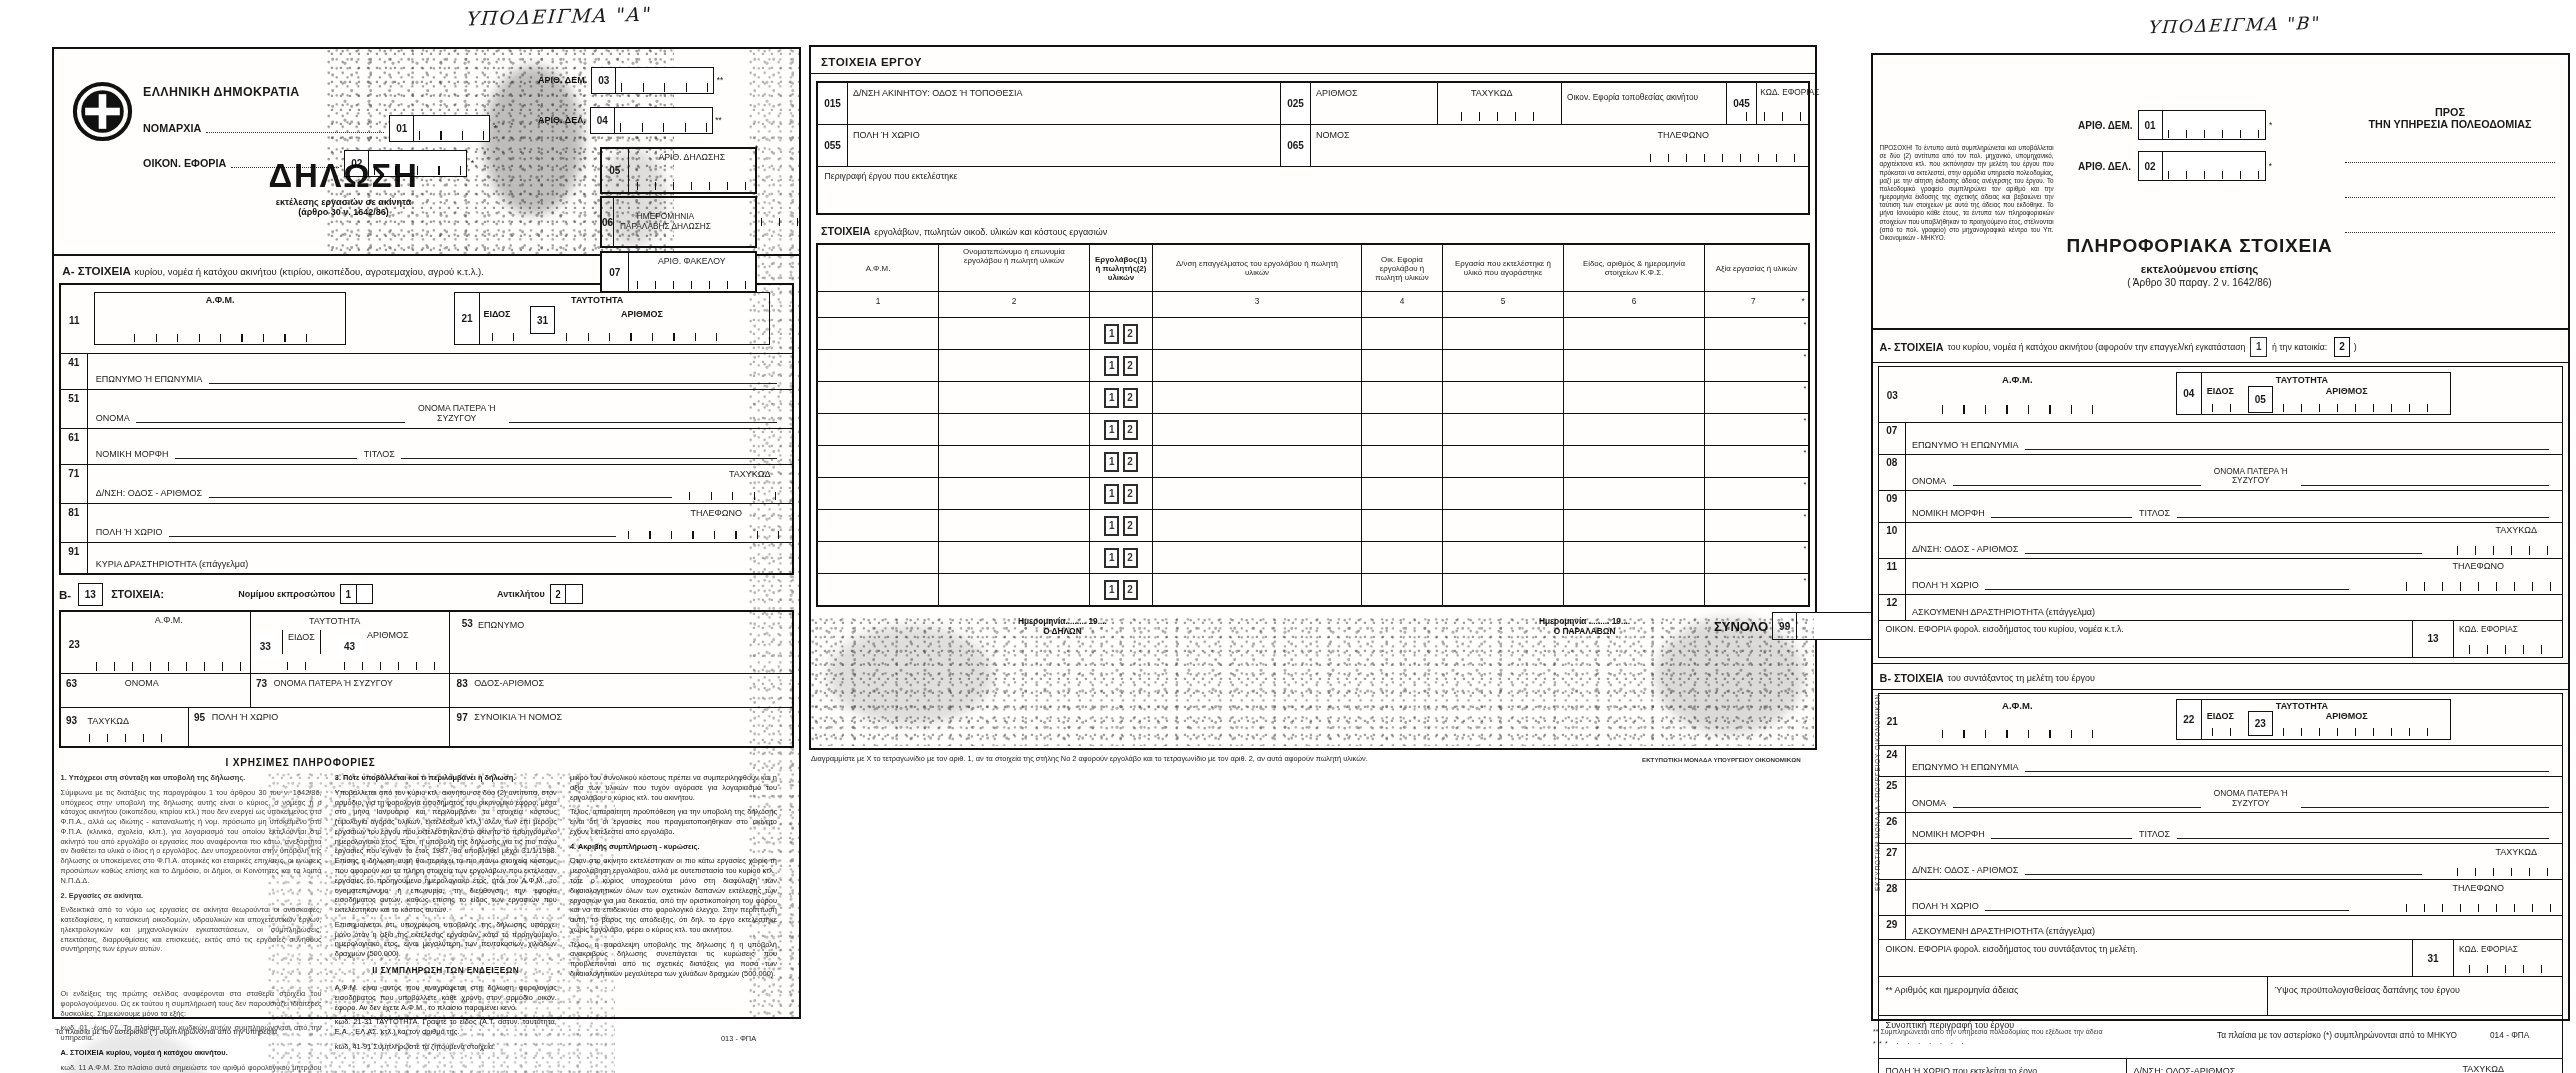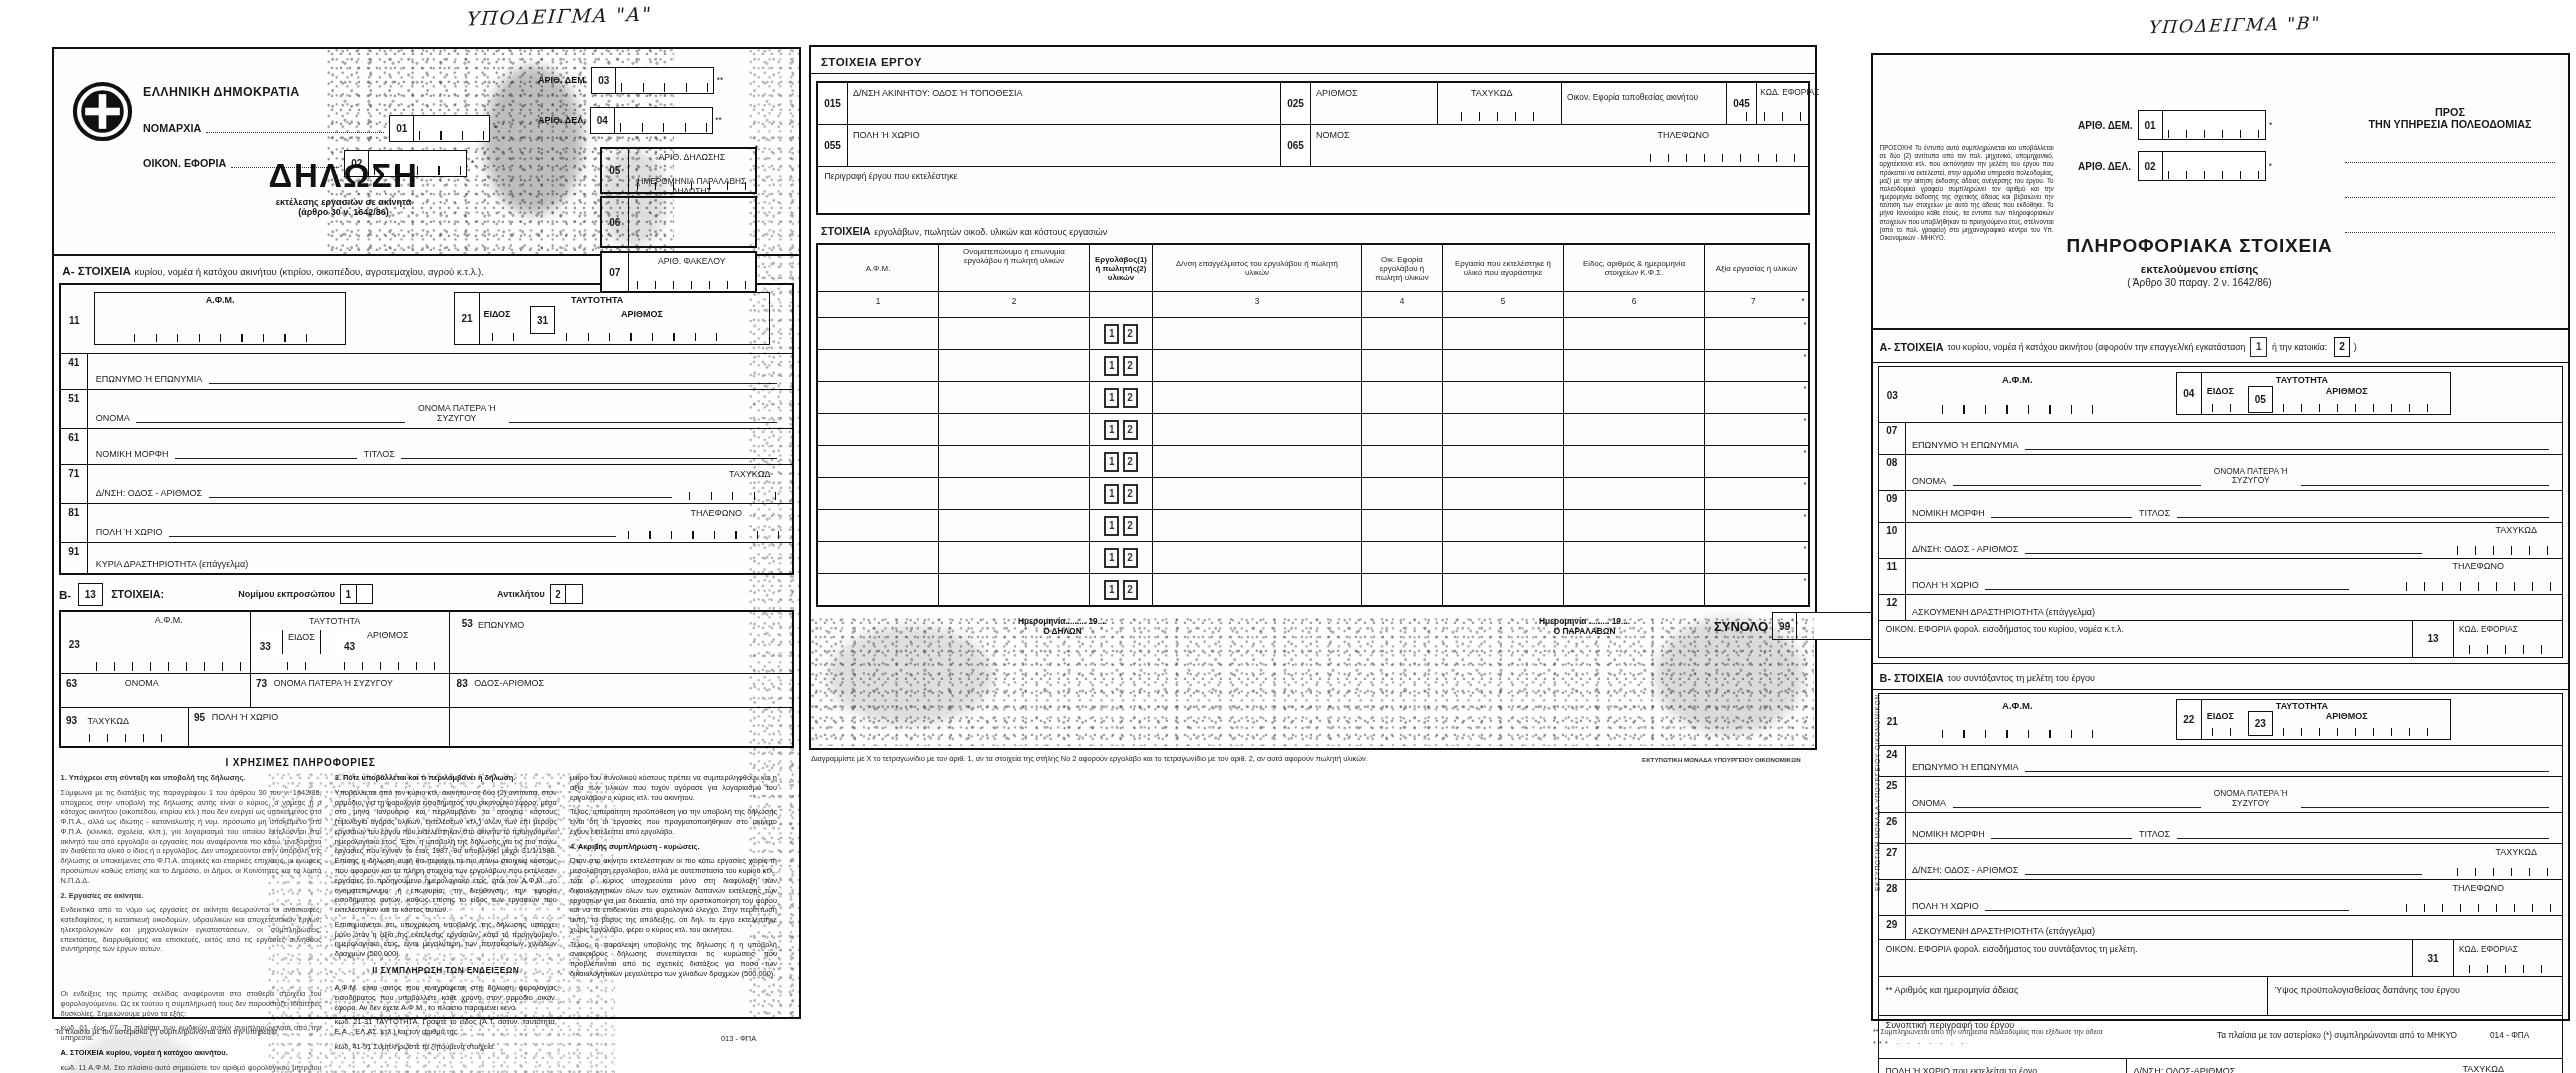--- a/index.html
+++ b/index.html
@@ -113,21 +113,21 @@
     <div style="position:absolute;left:546px;top:98px;width:153px;height:43px;border:2.1px solid #111;display:flex;">
       <span class="codecell" style="align-items:center;padding-top:0;">05</span>
       <span style="flex:1;display:flex;flex-direction:column;justify-content:space-between;align-items:center;padding:2.5px 3.3px 1.7px;">
         <span class="lbl" style="font-size:8.7px;">ΑΡΙΘ. ΔΗΛΩΣΗΣ</span>
         <span class="comb s" style="width:109px"></span>
       </span>
     </div>
     <span style="position:absolute;left:701px;top:94px;font-size:8.3px;">*</span>
     <div style="position:absolute;left:546px;top:147px;width:153px;height:48px;border:2.1px solid #111;display:flex;">
       <span class="codecell" style="align-items:center;padding-top:0;">06</span>
-      <span style="flex:1;display:flex;flex-direction:column;justify-content:flex-end;align-items:center;padding:1.7px 3.3px 1.7px;gap:48px;">
+      <span style="flex:1;display:flex;flex-direction:row;justify-content:space-between;align-items:center;padding:1.7px 3.3px 1.7px;gap:48px;">
         <span class="lbl" style="font-size:8.3px;white-space:normal;text-align:center;line-height:1.15;">ΗΜΕΡΟΜΗΝΙΑ ΠΑΡΑΛΑΒΗΣ ΔΗΛΩΣΗΣ</span>
         <span class="comb s" style="width:109px"></span>
       </span>
     </div>
     <span style="position:absolute;left:701px;top:144px;font-size:8.3px;">*</span>
     <div style="position:absolute;left:546px;top:202px;width:153px;height:38px;border:2.1px solid #111;display:flex;background:#fff;z-index:2;">
       <span class="codecell" style="align-items:center;padding-top:0;">07</span>
       <span style="flex:1;display:flex;flex-direction:column;justify-content:space-between;align-items:center;padding:2.5px 3.3px 1.7px;">
         <span class="lbl" style="font-size:8.7px;">ΑΡΙΘ. ΦΑΚΕΛΟΥ</span>
         <span class="comb s" style="width:109px"></span>
@@ -262,20 +262,24 @@
     </div>
     <div class="grow" style="height:38px;border-bottom:none;">
       <span class="gcell" style="width:128px;position:relative;padding:3.3px 5px;">
         <span class="b" style="font-size:10px;margin-right:6.6px;">93</span>
         <span class="lbl">ΤΑΧΥΚΩΔ</span>
         <span class="comb s" style="position:absolute;left:28px;bottom:4.1px;width:74px;"></span>
       </span>
       <span class="gcell row" style="width:261px;padding:3.3px 5px;align-items:flex-start;">
         <span class="b" style="font-size:10px;margin-right:6.6px;">95</span>
         <span class="lbl">ΠΟΛΗ  Ή ΧΩΡΙΟ</span>
+      </span>
+      <span class="row" style="flex:1;padding:3.3px 6.6px;align-items:flex-start;">
+        <span class="b" style="font-size:10px;margin-right:6.6px;">97</span>
+        <span class="lbl">ΣΥΝΟΙΚΙΑ  Ή ΝΟΜΟΣ</span>
       </span>
     </div>
   </div>
 
   <div style="position:relative;margin:8.3px 6.6px 0;">
     <div class="b deg2" style="position:absolute;left:165px;top:0;font-size:10px;letter-spacing:0.8px;">Ι ΧΡΗΣΙΜΕΣ ΠΛΗΡΟΦΟΡΙΕΣ</div>
     <div class="fine" style="display:flex;gap:13.2px;padding-top:16.5px;">
       <div style="width:261px;">
         <p class="b deg">1. Υπόχρεοι στη σύνταξη και υποβολή της δήλωσης.</p>
         <p class="deg">Σύμφωνα με τις διατάξεις της παραγράφου 1 του άρθρου 30 του ν. 1642/86, υπόχρεος στην υποβολή της δήλωσης αυτής είναι ο κύριος, ο νομέας ή ο κάτοχος ακινήτου (οικοπέδου, κτιρίου κτλ.) που δεν ενεργεί ως υποκείμενος στο Φ.Π.Α., αλλά ως ιδιώτης - καταναλωτής ή νομ. πρόσωπο μη υποκείμενο στο Φ.Π.Α. (κλινικά, σχολεία, κλπ.), για λογαριασμό του οποίου εκτελούνται στο ακίνητό του από εργολάβο οι εργασίες που αναφέρονται πιο κάτω, ανεξάρτητα αν διαθέτει τα υλικά ο ίδιος ή ο εργολάβος. Δεν υποχρεούνται στην υποβολή της δήλωσης οι υποκείμενες στο Φ.Π.Α. ατομικές και εταιρικές επιχ/σεις, οι ενώσεις προσώπων καθώς επίσης και το Δημόσιο, οι Δήμοι, οι Κοινότητες και τα λοιπά Ν.Π.Δ.Δ.</p>

